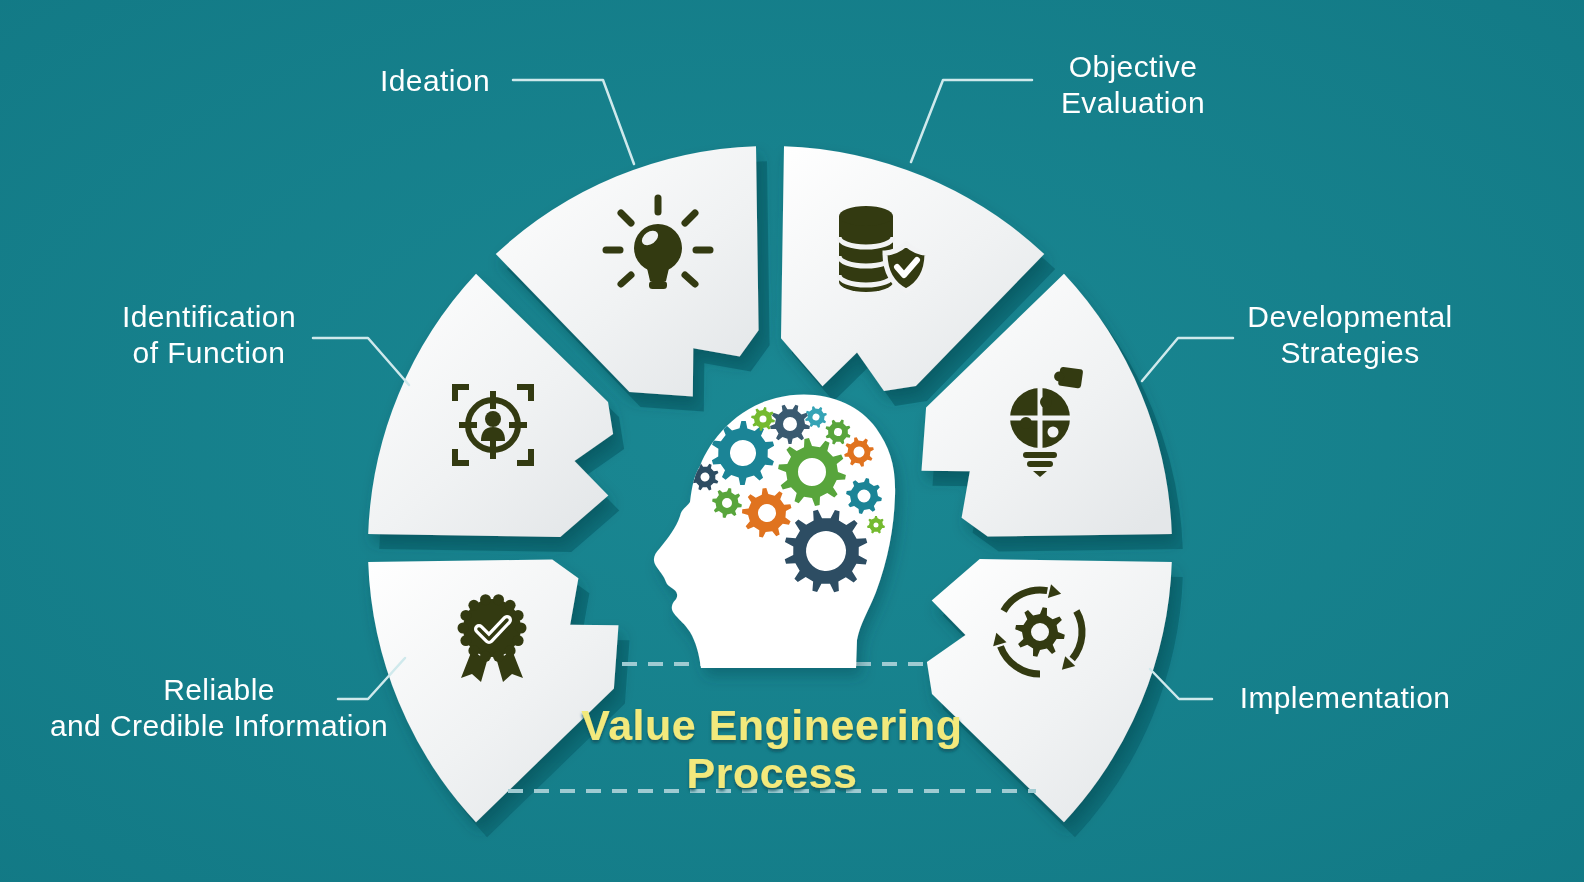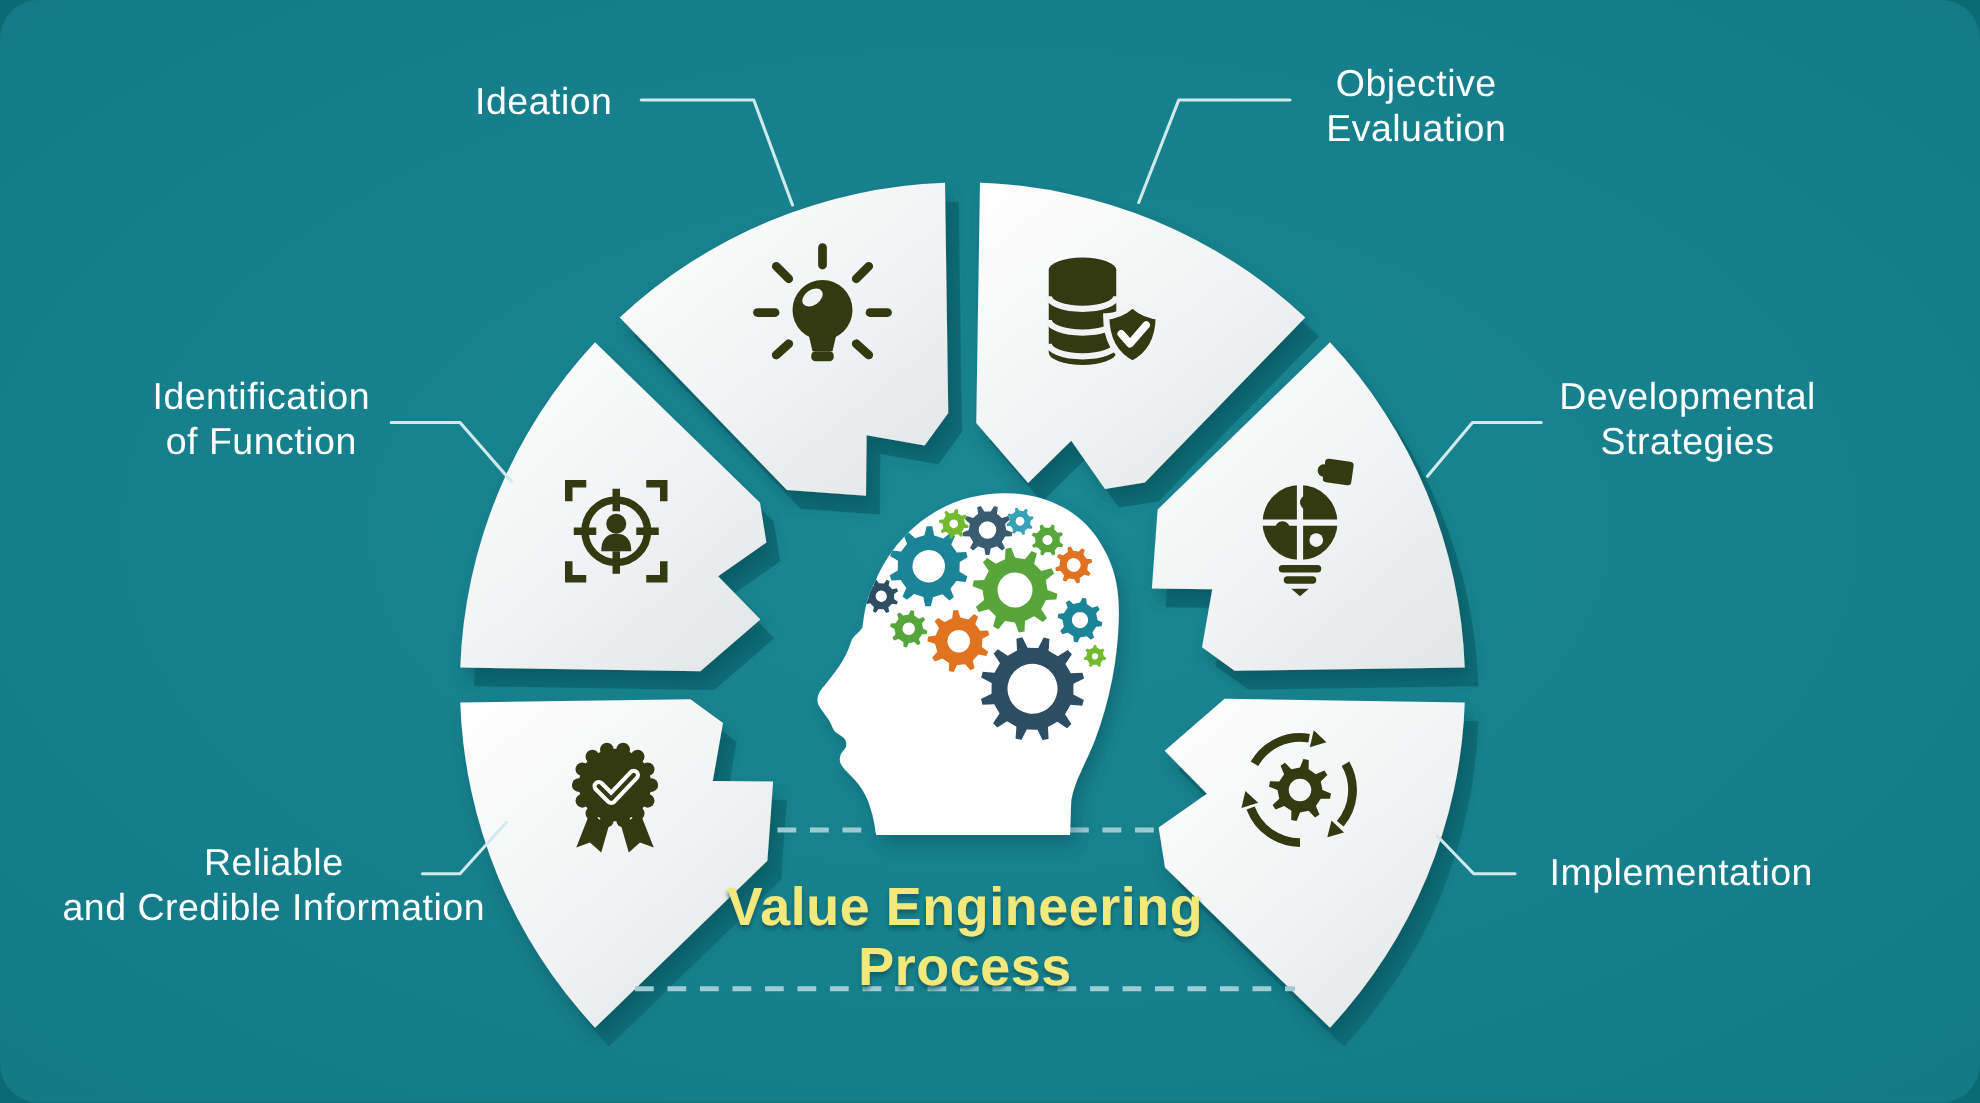--- a/index.html
+++ b/index.html
@@ -1,17 +1,17 @@
 <!DOCTYPE html>
 <html><head>
 <meta charset="utf-8">
 <style>
   html,body{margin:0;padding:0;background:#0c6a75;}
   .stage{position:relative;width:1584px;height:882px;overflow:hidden;
-         font-family:"Liberation Sans",sans-serif;border-radius:31px;}
+         font-family:"Liberation Sans",sans-serif;}
   svg{display:block}
   .seg-label{fill:#ffffff;font-family:"Liberation Sans",sans-serif;font-size:30px;
              font-weight:500;letter-spacing:.4px;}
   .title-line{fill:#F2E97C;font-family:"Liberation Sans",sans-serif;font-size:43px;
               font-weight:700;letter-spacing:.5px;}
   .connector{fill:none;stroke:#CFE9EC;stroke-width:2.5;stroke-linecap:round;stroke-linejoin:round;}
   .dashed{fill:none;stroke:#9FCBD2;stroke-width:4;stroke-dasharray:15 11;stroke-linecap:butt;}
   .icon{fill:#333A11;}
   .icon-stroke{stroke:#333A11;fill:none;}
 </style>

